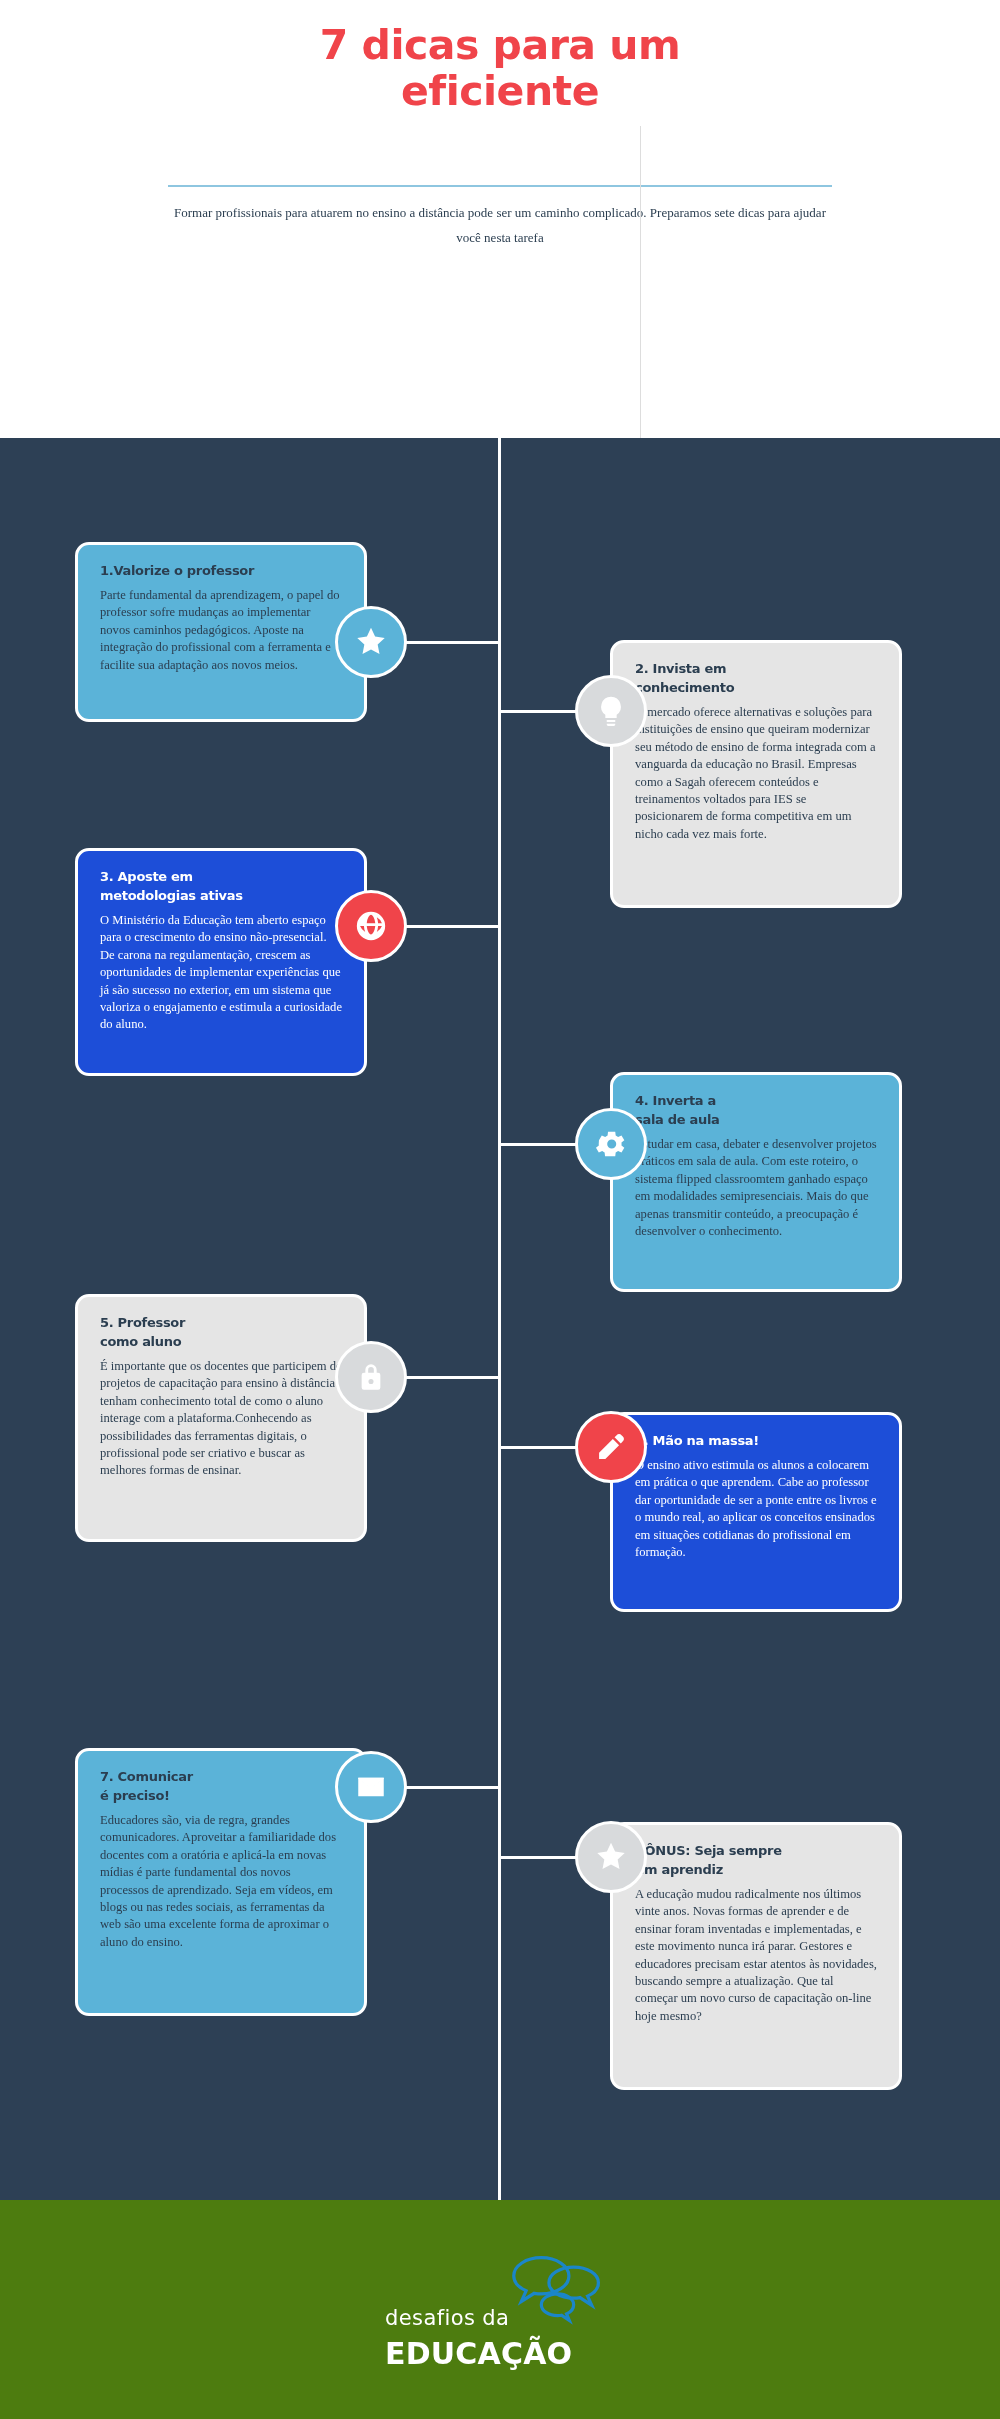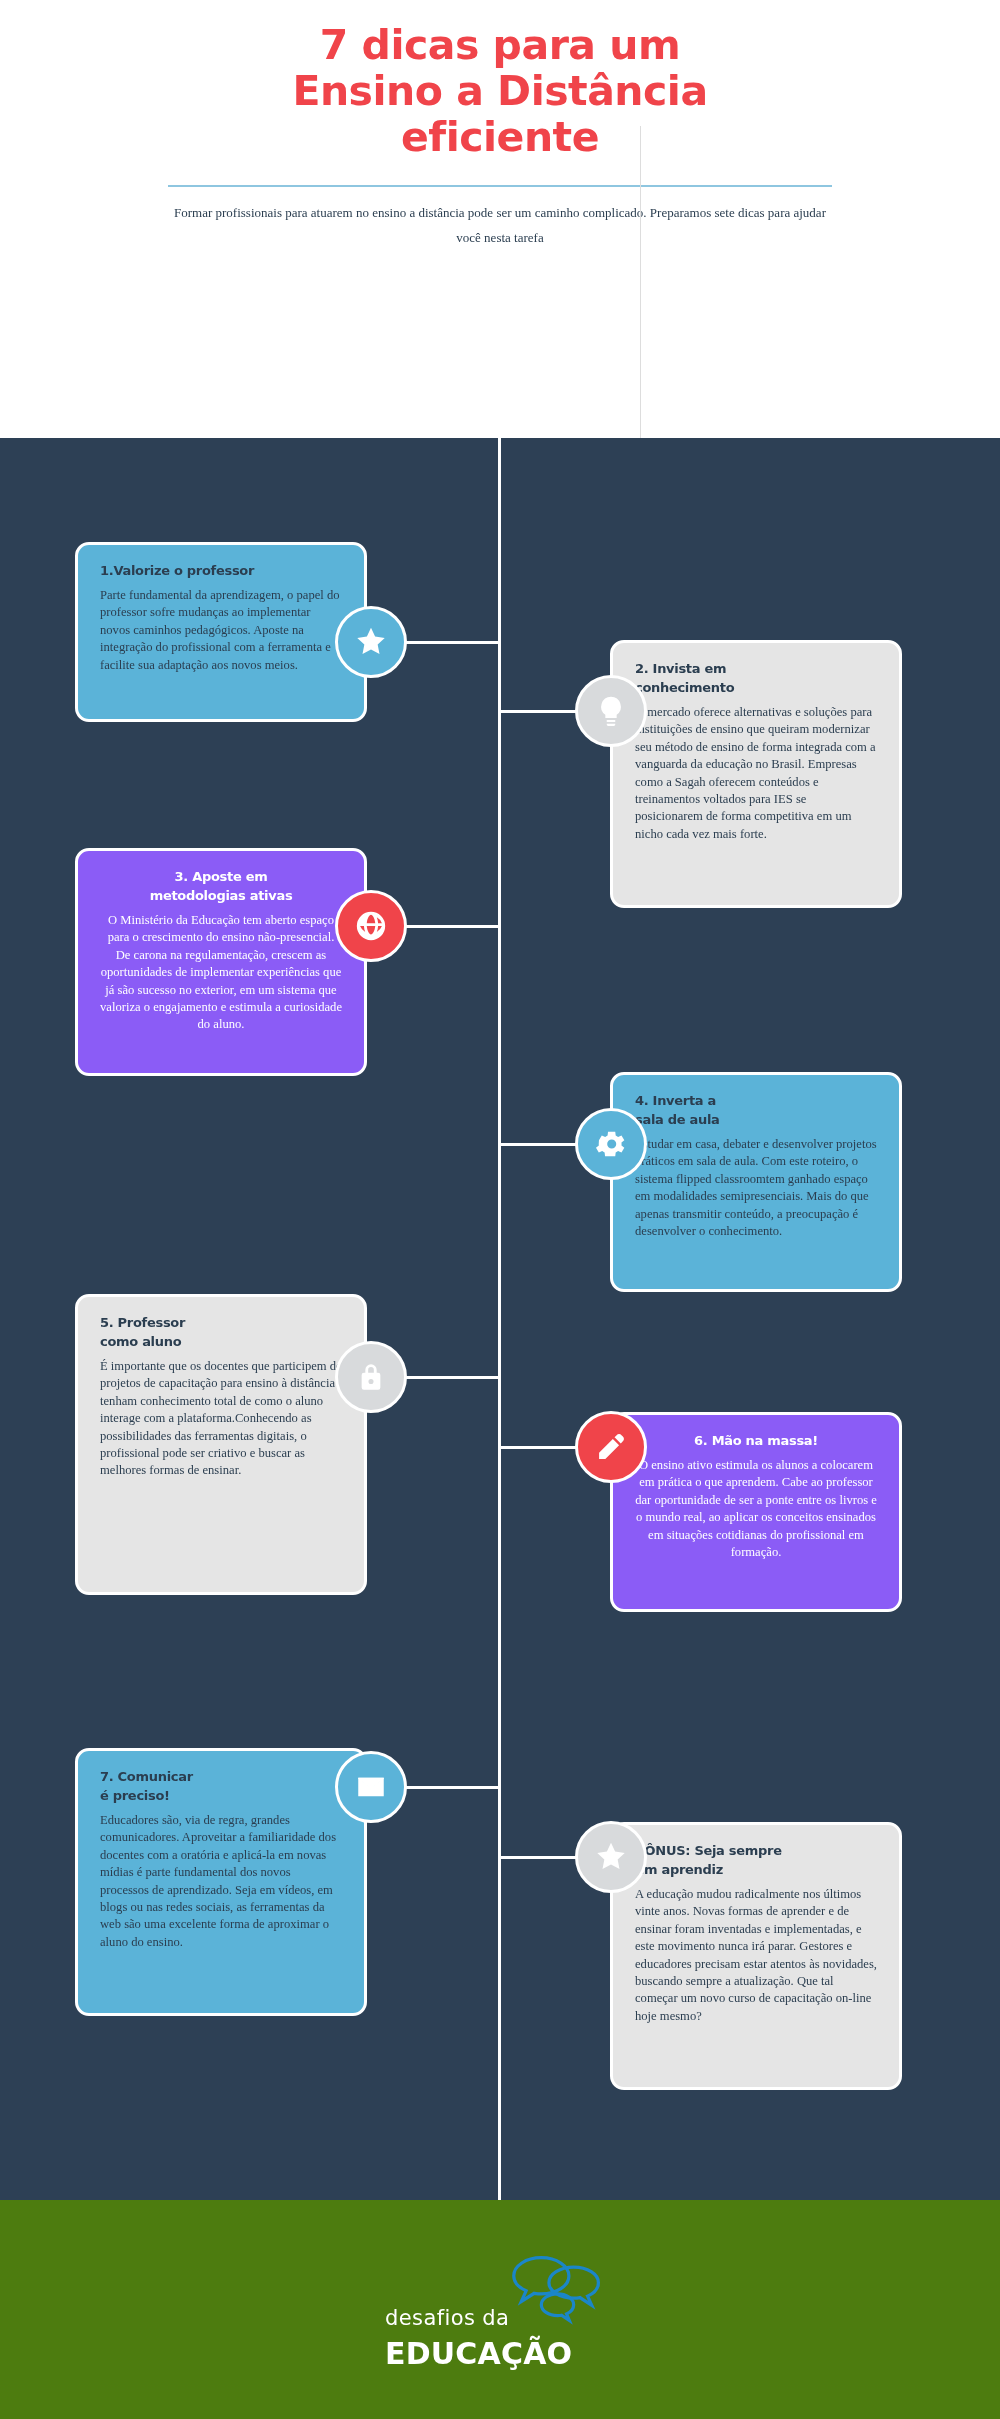--- a/index.html
+++ b/index.html
@@ -56,21 +56,21 @@
   }
 
   
   .card {
     position: absolute;
     border-radius: 14px;
     border: 3px solid #ffffff;
     padding: 16px 22px 18px 22px;
   }
   .card.blue  { background: #5bb3d8; }
-  .card.red   { background: #8b5cf6; text-align: center; }
+  .card.red   { background: #1d4ed8; }
   .card.grey  { background: #e5e5e5; }
 
   .card-title {
     font-family: "DejaVu Sans", sans-serif;
     font-weight: 700;
     font-size: 13px;
     line-height: 19px;
     letter-spacing: -0.3px;
     margin-bottom: 7px;
   }
@@ -128,21 +128,20 @@
     font-weight: 700;
     font-size: 30px; color: #ffffff; letter-spacing: 0.2px;
   }
 </style>
 </head>
 <body>
 
 <div id="header">
   <div id="header-title">
     <div>7 dicas para um</div>
-    <div>Ensino a Distância</div>
     <div>eficiente</div>
   </div>
   <div id="header-rule"></div>
   <div id="header-sub">Formar profissionais para atuarem no ensino a distância pode ser um caminho complicado. Preparamos sete dicas para ajudar você nesta tarefa</div>
   <div id="header-right-edge"></div>
 </div>
 
 <div id="body-dark"></div>
 <div id="spine"></div>
 
@@ -207,21 +206,21 @@
   <div class="card-body">Estudar em casa, debater e desenvolver projetos práticos em sala de aula. Com este roteiro, o sistema flipped classroomtem ganhado espaço em modalidades semipresenciais. Mais do que apenas transmitir conteúdo, a preocupação é desenvolver o conhecimento.</div>
 </div>
 <div class="badge blue" style="left:575px; top:1108px;">
   <span>
     <svg viewBox="0 0 24 24">
         <path d="M19.4 13a7.8 7.8 0 0 0 0-2l2-1.6-2-3.4-2.4 1a7.6 7.6 0 0 0-1.7-1L15 3.4H9.9l-.3 2.6a7.6 7.6 0 0 0-1.7 1l-2.4-1-2 3.4L3.4 11a7.8 7.8 0 0 0 0 2l-2 1.6 2 3.4 2.4-1c.5.4 1.1.8 1.7 1l.3 2.6H15l.3-2.6c.6-.2 1.2-.6 1.7-1l2.4 1 2-3.4zM12.5 15.2a3.2 3.2 0 1 1 0-6.4 3.2 3.2 0 0 1 0 6.4z"></path>
       </svg>
   </span>
 </div>
 
-<div class="card left grey" style="top:1294px; height:301px;">
+<div class="card left grey" style="top:1294px; height:248px;">
   <div class="card-title">
     <div>5. Professor</div>
     <div>como aluno</div>
   </div>
   <div class="card-body">É importante que os docentes que participem de projetos de capacitação para ensino à distância tenham conhecimento total de como o aluno interage com a plataforma.Conhecendo as possibilidades das ferramentas digitais, o profissional pode ser criativo e buscar as melhores formas de ensinar.</div>
 </div>
 <div class="badge grey" style="left:335px; top:1341px;">
   <span>
     <svg viewBox="0 0 24 24">
         <path d="M17 9h-1V7a4 4 0 0 0-8 0v2H7a1.6 1.6 0 0 0-1.6 1.6v8.8A1.6 1.6 0 0 0 7 21h10a1.6 1.6 0 0 0 1.6-1.6v-8.8A1.6 1.6 0 0 0 17 9zm-7-2a2 2 0 0 1 4 0v2h-4zm2 10a1.8 1.8 0 1 1 0-3.6 1.8 1.8 0 0 1 0 3.6z"></path>

